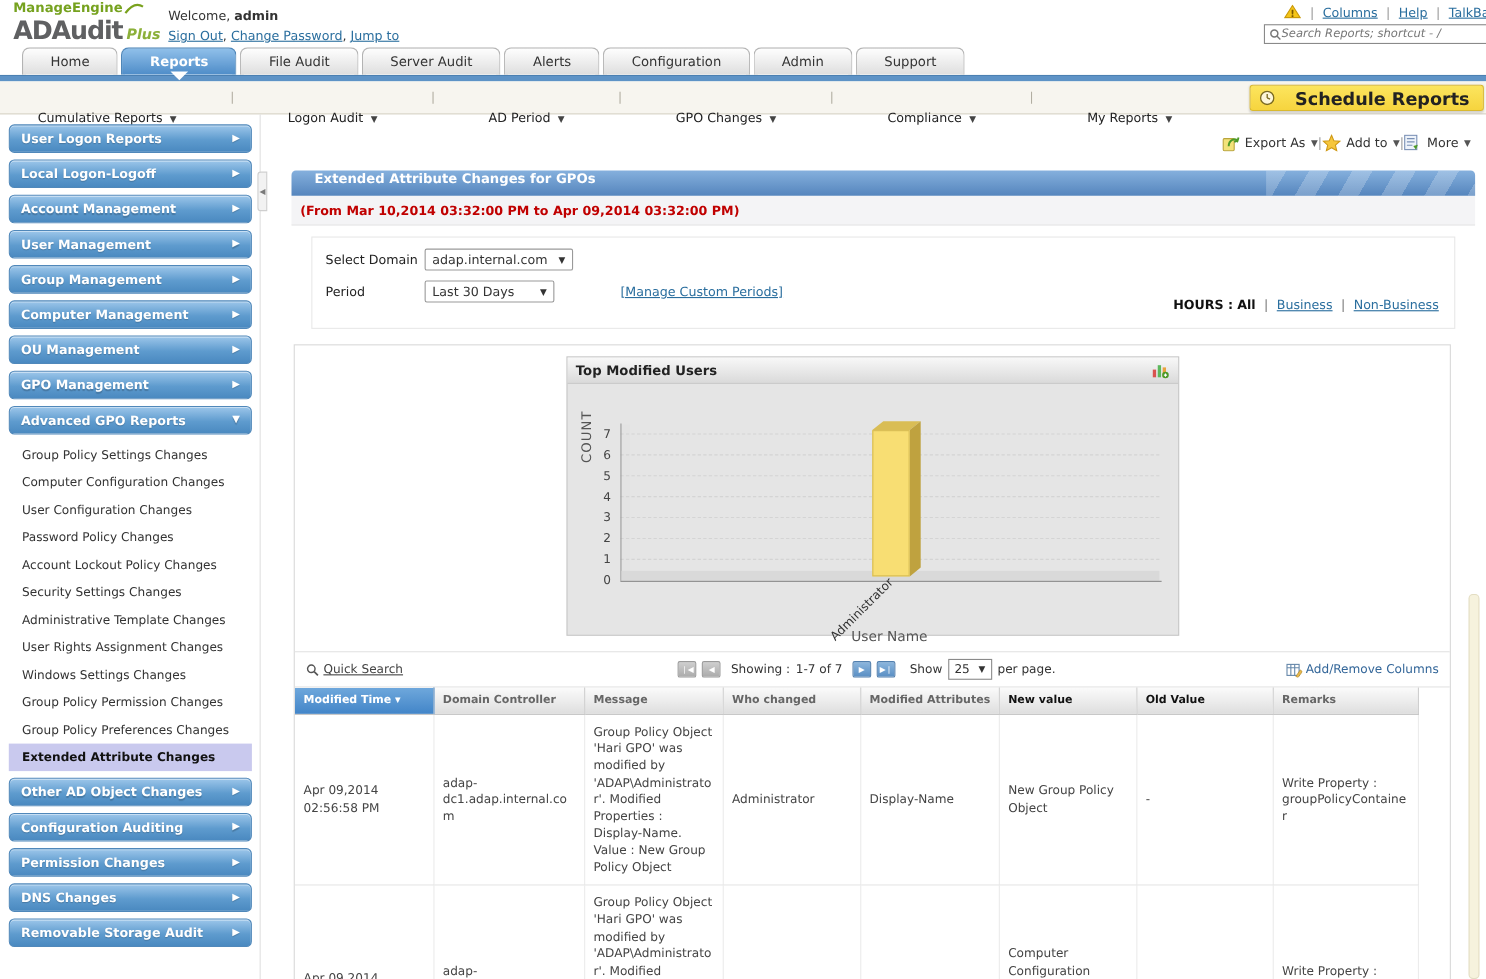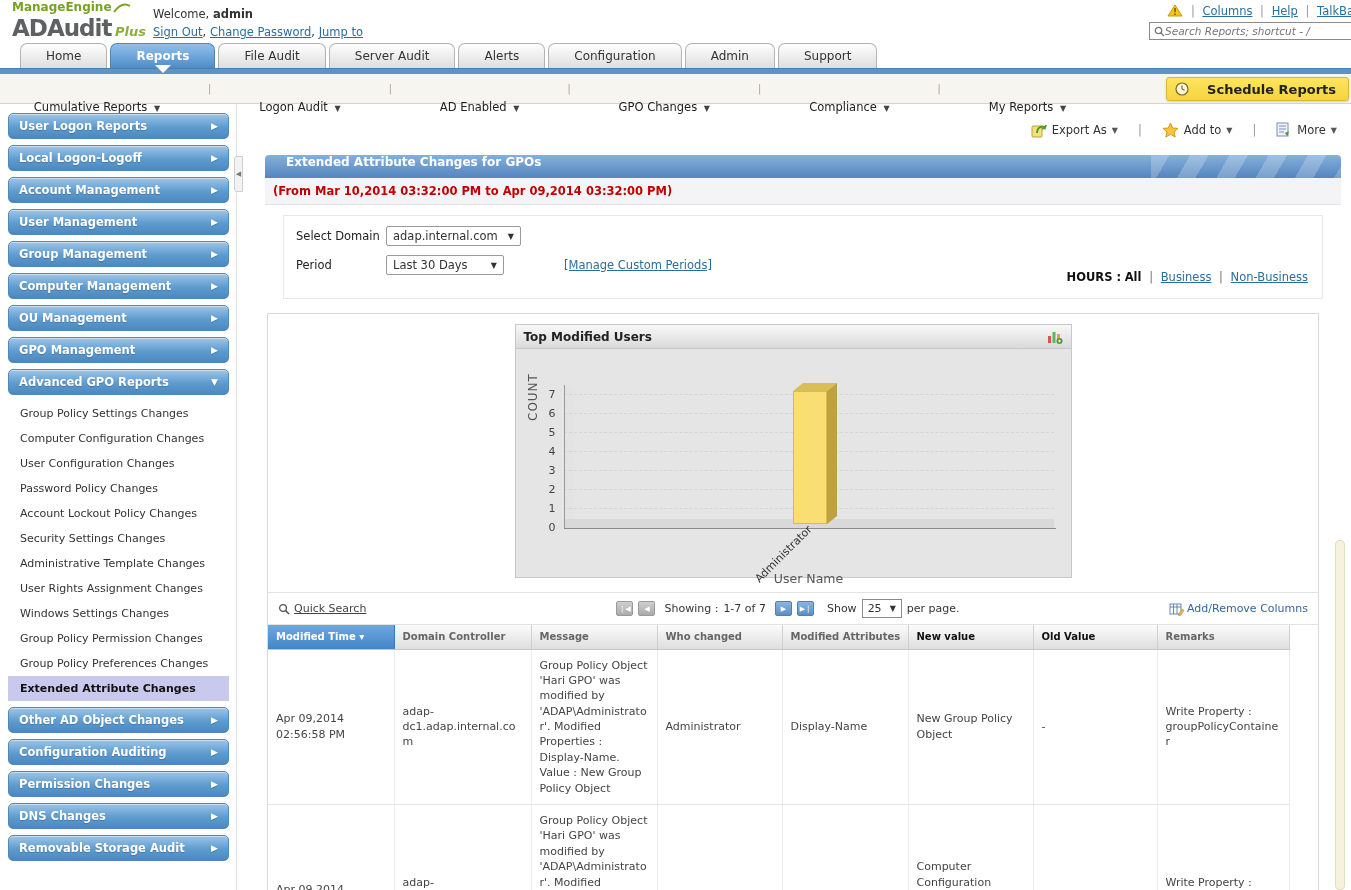--- a/index.html
+++ b/index.html
@@ -36,42 +36,42 @@
 
   
   .subnav { position:relative; height:30px; background:#f7f5ef; border-bottom:1px solid #d8d4c8; }
   .subnav-items { display:flex; align-items:center; height:100%; width:1100px; padding:0 10px;
     justify-content:space-around; }
   .subnav-item { font-size:11.5px; color:#222; cursor:pointer; white-space:nowrap;margin-top:36px; }
   .subnav-item .caret { font-size:8px; color:#444; margin-left:3px; }
   .subnav-sep { color:#b0aca0; }
   .schedule-btn { position:absolute; right:2px; top:3px; height:24px; display:flex; align-items:center;
     gap:18px; padding:0 12px 0 8px; background:linear-gradient(#fce55e,#f6d43e); border:1px solid #d9b92e;
-    border-radius:3px; font-weight:bold; font-size:13px; color:#222; cursor:pointer;
+    border-radius:3px; font-weight:bold; font-size:16px; color:#222; cursor:pointer;
     box-shadow:0 1px 2px rgba(0,0,0,.15); }
 
   
   .main { display:flex; align-items:flex-start; }
   .sidebar { width:237px; padding:9px 7px 9px 8px; position:relative; min-height:787px;
     border-right:1px solid #e0e0e0; }
   .side-group { height:26px; border-radius:5px; margin-bottom:6px; padding:0 10px; cursor:pointer;
     background:linear-gradient(#9cc6ea,#5e9bce 55%,#4a89c0); border:1px solid #5088ba; color:#fff;
     font-weight:bold; font-size:11.5px; display:flex; align-items:center; justify-content:space-between;
     box-shadow:inset 0 1px 0 rgba(255,255,255,.45); text-shadow:0 1px 1px rgba(0,0,0,.2); }
   .side-group .arrow { font-size:9px; }
   .side-sub { margin:2px 0 6px 0; }
   .side-sub-item { padding:6px 4px 6px 12px; font-size:11px; color:#333; cursor:pointer; }
   .side-sub-item.selected { background:#c9c9ee; font-weight:bold; color:#111; }
   .collapse-handle { position:absolute; right:-7px; top:52px; width:9px; height:36px;
     background:#f2f2f2; border:1px solid #cfcfcf; border-radius:3px 0 0 3px; display:flex;
     align-items:center; justify-content:center; color:#7a7a7a; font-size:7px; cursor:pointer; }
 
   
   .content { flex:1; position:relative; padding:0 10px 0 28px; }
-  .rpt-toolbar { display:flex; justify-content:flex-end; align-items:center; gap:20px;
+  .rpt-toolbar { display:flex; justify-content:flex-end; align-items:center; gap:0;
     padding:12px 4px 0 0; height:40px; font-size:11.5px; color:#333; }
   .rpt-toolbar .tsep { color:#999; }
   .tool-item { display:flex; align-items:center; gap:5px; cursor:pointer; }
   .tool-item .caret { font-size:8px; color:#555; }
   .title-bar { position:relative; height:23px; margin-top:11px; border-radius:4px 4px 0 0;
     background:linear-gradient(#85b0dd,#5585bd); display:flex; align-items:flex-start; padding:0 21px;
     color:#fff; font-weight:bold; font-size:12px; overflow:hidden; }
   .title-bar::after { content:""; position:absolute; right:0; top:0; bottom:0; width:190px;
     background:repeating-linear-gradient(120deg, rgba(255,255,255,.22) 0 16px, rgba(255,255,255,0) 16px 34px); }
   .date-strip { background:#f4f4f6; border-bottom:1px solid #e6e6e6; padding:6px 8px;
@@ -195,21 +195,21 @@
     <div class="tab">Support</div>
   </div>
 <div class="tab-strip"></div>
 
 <div class="subnav">
   <div class="subnav-items" id="subnav-items">
       <span class="subnav-item"><span>Cumulative Reports </span><span class="caret">▼</span></span>
       <span class="subnav-sep">|</span>
       <span class="subnav-item"><span>Logon Audit </span><span class="caret">▼</span></span>
       <span class="subnav-sep">|</span>
-      <span class="subnav-item"><span>AD Enabled </span><span class="caret">▼</span></span>
+      <span class="subnav-item"><span>AD Period </span><span class="caret">▼</span></span>
       <span class="subnav-sep">|</span>
       <span class="subnav-item"><span>GPO Changes </span><span class="caret">▼</span></span>
       <span class="subnav-sep">|</span>
       <span class="subnav-item"><span>Compliance </span><span class="caret">▼</span></span>
       <span class="subnav-sep">|</span>
       <span class="subnav-item"><span>My Reports </span><span class="caret">▼</span></span>
     </div>
   <div class="schedule-btn">
     <span class="icon"><svg width="14" height="14">
           <circle cx="7" cy="7" r="6" fill="#fdf6d8" stroke="#7a6a20" stroke-width="1.2"></circle>

